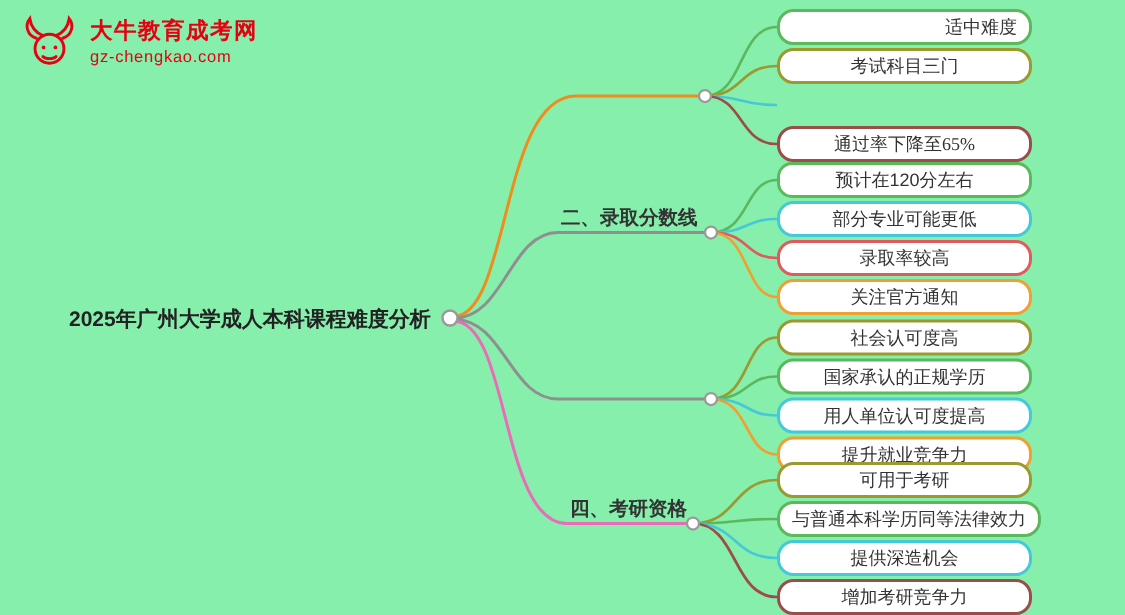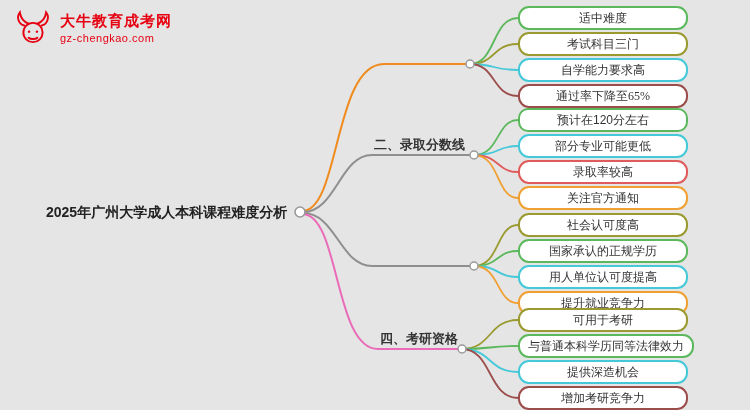--- a/index.html
+++ b/index.html
@@ -1,19 +1,19 @@
 <!DOCTYPE html>
 <html><head>
 <meta charset="utf-8">
 <style>
   html,body{margin:0;padding:0;background:#fff;}
   .canvas{
     position:relative;
     width:750px;height:410px;
-    background:#e5e5e5;
+    background:#86efac;
     font-family:"Liberation Sans",sans-serif;
     overflow:hidden;
   }
   svg.wires{position:absolute;left:0;top:0;}
   
   .logo{position:absolute;left:12px;top:8px;display:flex;align-items:center;gap:6px;}
   .logo-text{display:flex;flex-direction:column;line-height:1.2;}
   .logo-name{font-size:15px;font-weight:700;letter-spacing:1px;}
   .logo-url{font-size:11px;letter-spacing:.5px;margin-top:2px;}
   
@@ -95,23 +95,22 @@
       <span class="logo-name" style="color: rgb(230, 0, 18);">大牛教育成考网</span>
       <span class="logo-url" style="color: rgb(230, 0, 18);">gz-chengkao.com</span>
     </div>
   </div>
 
   <div class="main-topic">2025年广州大学成人本科课程难度分析</div>
 
   <div class="blabel bl2">二、录取分数线</div>
   <div class="blabel bl4">四、考研资格</div>
 
-  <div class="item b1i1" style="border-color: rgb(92, 184, 92);">适中难度</div>
+  <div class="item b1i1" style="border-color: rgb(92, 184, 92); text-align: right;">适中难度</div>
   <div class="item b1i2" style="border-color: rgb(154, 154, 48);">考试科目三门</div>
-  <div class="item b1i3" style="border-color: rgb(69, 200, 216);">自学能力要求高</div>
   <div class="item b1i4" style="border-color: rgb(155, 77, 75); font-family: Liberation Serif, serif;">通过率下降至65%</div>
 
   <div class="item b2i1" style="border-color: rgb(92, 184, 92); border-radius: 10px;">预计在120分左右</div>
   <div class="item b2i2" style="border-color: rgb(69, 200, 216);">部分专业可能更低</div>
   <div class="item b2i3" style="border-color: rgb(224, 92, 92);">录取率较高</div>
   <div class="item b2i4" style="border-color: rgb(240, 160, 50);">关注官方通知</div>
 
   <div class="item b3i1" style="border-color: rgb(154, 154, 48);">社会认可度高</div>
   <div class="item b3i2" style="border-color: rgb(92, 184, 92);">国家承认的正规学历</div>
   <div class="item b3i3" style="border-color: rgb(69, 200, 216);">用人单位认可度提高</div>

